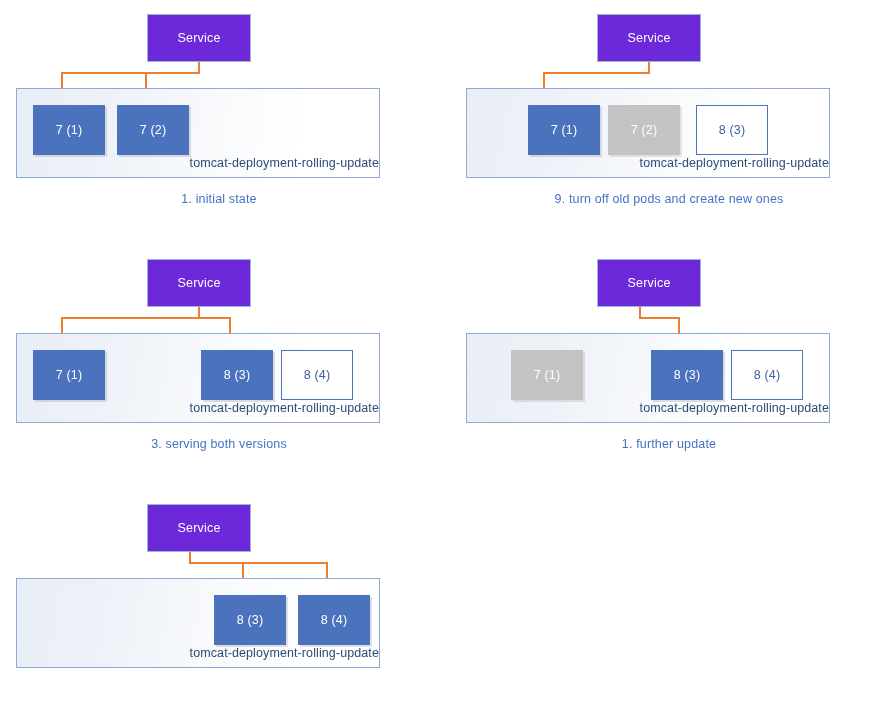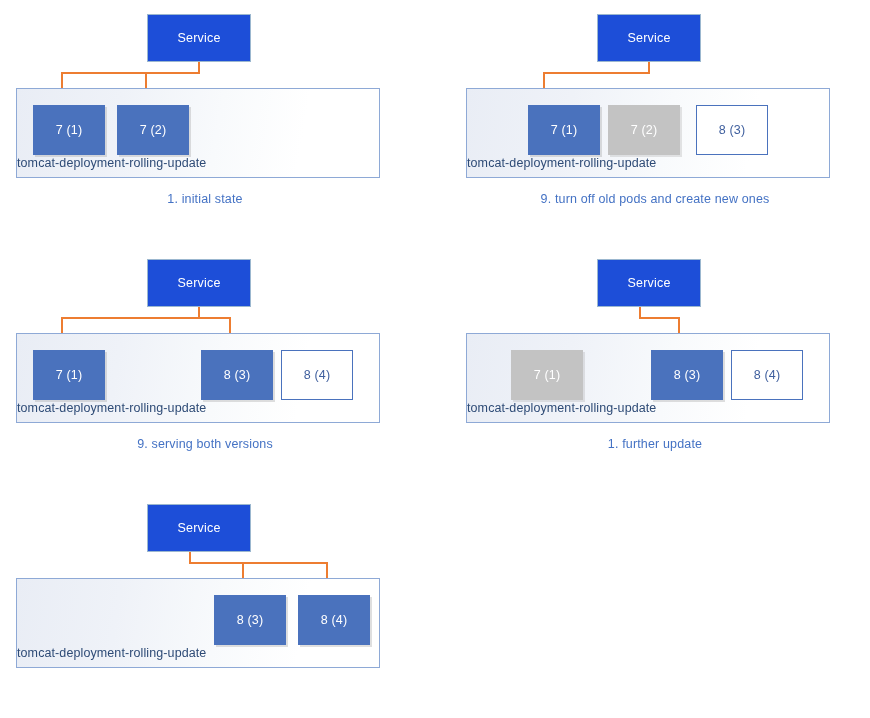--- a/index.html
+++ b/index.html
@@ -29,21 +29,21 @@
     height: 230px;
   }
 
   
   .service-box {
     position: absolute;
     left: 147px;
     top: 14px;
     width: 104px;
     height: 48px;
-    background: #1d4ed8;
+    background: #6d28d9;
     border: 1px solid #9bb7cf;
     box-sizing: border-box;
     display: flex;
     align-items: center;
     justify-content: center;
     color: #ffffff;
     font-size: 12.5px;
     letter-spacing: .2px;
   }
 
@@ -55,23 +55,23 @@
     width: 364px;
     height: 90px;
     border: 1px solid #8ea9d6;
     box-sizing: border-box;
     background: linear-gradient(100deg, #e9edf5 0%, #eff2f8 28%, #f8fafc 55%, #ffffff 78%, #ffffff 100%);
     padding-left: 28px;
   }
   .deployment-label {
     position: absolute;
     left: 0;
-    right: 8px;
+    right: 0;
     bottom: 7px;
-    text-align: left;
+    text-align: right;
     color: #2e4b76;
     font-size: 12.5px;
     letter-spacing: .1px;
   }
 
   
   .pod {
     position: absolute;
     top: 16px;
     width: 72px;
@@ -116,20 +116,21 @@
   
   .caption {
     position: absolute;
     left: 0;
     width: 410px;
     top: 192px;
     text-align: center;
     color: #4472c4;
     font-size: 12.5px;
     letter-spacing: .15px;
+    padding-left: 14px;
   }
 </style>
 </head>
 <body>
 
 <div class="canvas">
 
   <div class="panel" style="left:0px; top:0px;">
     <div class="service-box">
       <span>Service</span>
@@ -205,21 +206,21 @@
       </div>
       <div class="pod active" style="left:184px;">
         <span>8 (3)</span>
       </div>
       <div class="pod pending" style="left:264px;">
         <span>8 (4)</span>
       </div>
       <div class="deployment-label">tomcat-deployment-rolling-update</div>
     </div>
 
-    <div class="caption">9. serving both versions</div>
+    <div class="caption">3. serving both versions</div>
   </div>
 
   <div class="panel" style="left:450px; top:245px;">
     <div class="service-box">
       <span>Service</span>
     </div>
 
     <svg class="arrow-layer" viewBox="0 0 410 200">
       <g stroke="#ed7d31" stroke-width="2" fill="none">
         <path d="M190,62 L190,73 L229,73 L229,95"></path>

